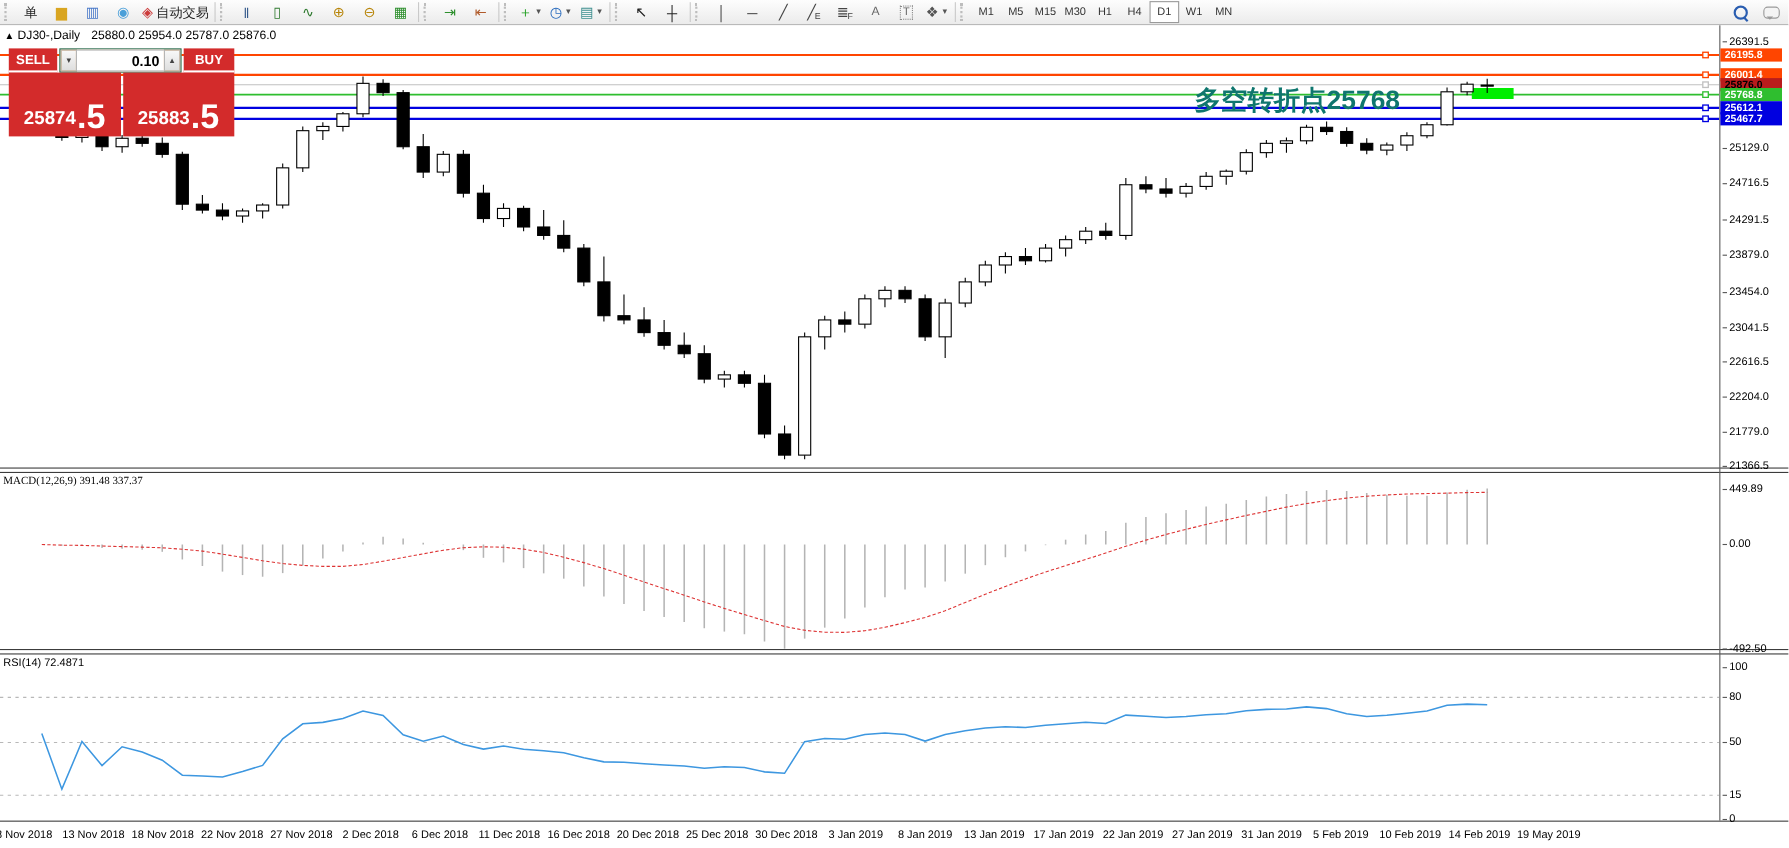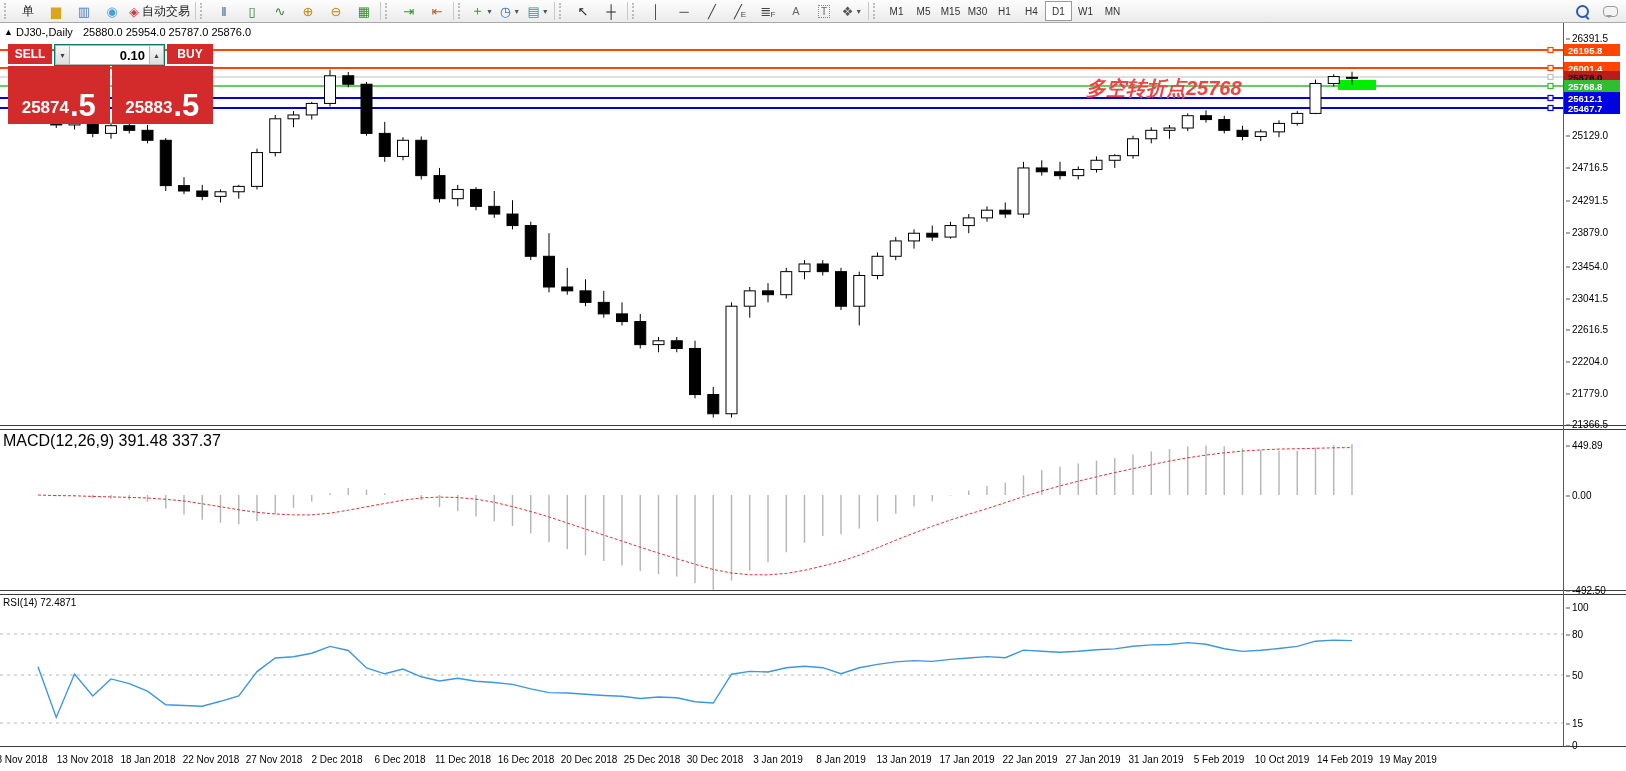--- a/index.html
+++ b/index.html
@@ -35,21 +35,21 @@
   .sep{position:absolute;left:0;width:1626px;height:3px;background:#fff;
     border-top:1px solid #3c3c3c;border-bottom:1px solid #3c3c3c;box-sizing:content-box;}
   .axis-line{position:absolute;left:0;top:723px;width:1626px;height:1px;background:#3c3c3c;}
   .hdr{position:absolute;font-size:11px;color:#000;white-space:nowrap;z-index:5;}
   .tick{position:absolute;left:1566px;font-size:10px;color:#000;white-space:nowrap;transform:translateY(-50%);}
   .tick:before{content:"";display:inline-block;width:4px;height:1px;background:#555;
     vertical-align:middle;margin-right:2px;}
   .plabel{position:absolute;left:1564px;width:52px;height:12px;font-size:9.5px;font-weight:bold;
     color:#fff;display:flex;align-items:center;padding-left:4px;transform:translateY(-50%);z-index:6;}
   .datelbl{position:absolute;top:731px;font-size:10px;color:#000;transform:translateX(-50%);white-space:nowrap;}
-  .annotation{position:absolute;font-size:20px;font-weight:bold;color:#ef4444;z-index:7;white-space:nowrap;font-style:italic;}
+  .annotation{position:absolute;font-size:24px;font-weight:bold;color:#0f766e;z-index:7;white-space:nowrap;}
   
   .ocp{position:absolute;left:8px;top:21px;width:205px;height:63px;z-index:10;font-weight:bold;}
   .ocp-row1{position:absolute;left:0;top:0;width:205px;height:22px;display:flex;}
   .btn-red{background:#d32b2b;color:#fff;font-size:12px;font-weight:bold;
     display:flex;align-items:center;justify-content:center;border-bottom:2px solid #fff;box-sizing:border-box;}
   .ocp-sell{width:44px;}
   .ocp-buy{width:46px;}
   .spin{flex:1;display:flex;background:#fdba74;border:1px solid #0f766e;box-sizing:border-box;margin:0 2px;}
   .spin-btn{width:15px;background:linear-gradient(#f8f8f8,#dedede);border:1px solid #b5b5b5;
     font-size:7px;color:#444;display:flex;align-items:center;justify-content:center;box-sizing:border-box;}
@@ -429,21 +429,21 @@
     <div class="sep" style="top:402px"></div>
     <div class="sep" style="top:567px"></div>
     <div class="axis-line"></div>
     <div class="v-scale-line"></div>
 
     <div class="hdr" style="left:4px;top:4px;font-size:9px;">▲</div>
     <div class="hdr" style="left:16px;top:3px;text-align:right;">
       <span>DJ30-,Daily</span>
       <span style="margin-left:7px;">25880.0 25954.0 25787.0 25876.0</span>
     </div>
-    <div class="hdr" style="left:3px;top:409px;font-size:16px;">MACD(12,26,9) 391.48 337.37</div>
+    <div class="hdr" style="left:3px;top:409px;font-size:10px;font-family:Liberation Serif, serif;">MACD(12,26,9) 391.48 337.37</div>
     <div class="hdr" style="left:3px;top:574px;font-size:10px;">RSI(14) 72.4871</div>
 
     <div class="annotation" style="left: 1086px; top: 52px;">多空转折点25768</div>
 
     <div class="ocp">
       <div class="ocp-row1">
         <div class="btn-red ocp-sell">SELL</div>
         <div class="spin">
           <div class="spin-btn">▼</div>
           <div class="spin-val">0.10</div>
@@ -482,35 +482,35 @@
       <div class="tick" style="top: 422px;">449.89</div>
       <div class="tick" style="top: 472px;">0.00</div>
       <div class="tick" style="top: 567px;">-492.50</div>
       <div class="tick" style="top: 584px;">100</div>
       <div class="tick" style="top: 611px;">80</div>
       <div class="tick" style="top: 652px;">50</div>
       <div class="tick" style="top: 700px;">15</div>
       <div class="tick" style="top: 722px;">0</div>
       <div class="datelbl" style="left: 22px;">8 Nov 2018</div>
       <div class="datelbl" style="left: 85px;">13 Nov 2018</div>
-      <div class="datelbl" style="left: 148px;">18 Jan 2018</div>
+      <div class="datelbl" style="left: 148px;">18 Nov 2018</div>
       <div class="datelbl" style="left: 211px;">22 Nov 2018</div>
       <div class="datelbl" style="left: 274px;">27 Nov 2018</div>
       <div class="datelbl" style="left: 337px;">2 Dec 2018</div>
       <div class="datelbl" style="left: 400px;">6 Dec 2018</div>
       <div class="datelbl" style="left: 463px;">11 Dec 2018</div>
       <div class="datelbl" style="left: 526px;">16 Dec 2018</div>
       <div class="datelbl" style="left: 589px;">20 Dec 2018</div>
       <div class="datelbl" style="left: 652px;">25 Dec 2018</div>
       <div class="datelbl" style="left: 715px;">30 Dec 2018</div>
       <div class="datelbl" style="left: 778px;">3 Jan 2019</div>
       <div class="datelbl" style="left: 841px;">8 Jan 2019</div>
       <div class="datelbl" style="left: 904px;">13 Jan 2019</div>
       <div class="datelbl" style="left: 967px;">17 Jan 2019</div>
       <div class="datelbl" style="left: 1030px;">22 Jan 2019</div>
       <div class="datelbl" style="left: 1093px;">27 Jan 2019</div>
       <div class="datelbl" style="left: 1156px;">31 Jan 2019</div>
       <div class="datelbl" style="left: 1219px;">5 Feb 2019</div>
-      <div class="datelbl" style="left: 1282px;">10 Oct 2019</div>
+      <div class="datelbl" style="left: 1282px;">10 Feb 2019</div>
       <div class="datelbl" style="left: 1345px;">14 Feb 2019</div>
       <div class="datelbl" style="left: 1408px;">19 May 2019</div>
     </div>
 </div>
 
 </body></html>

